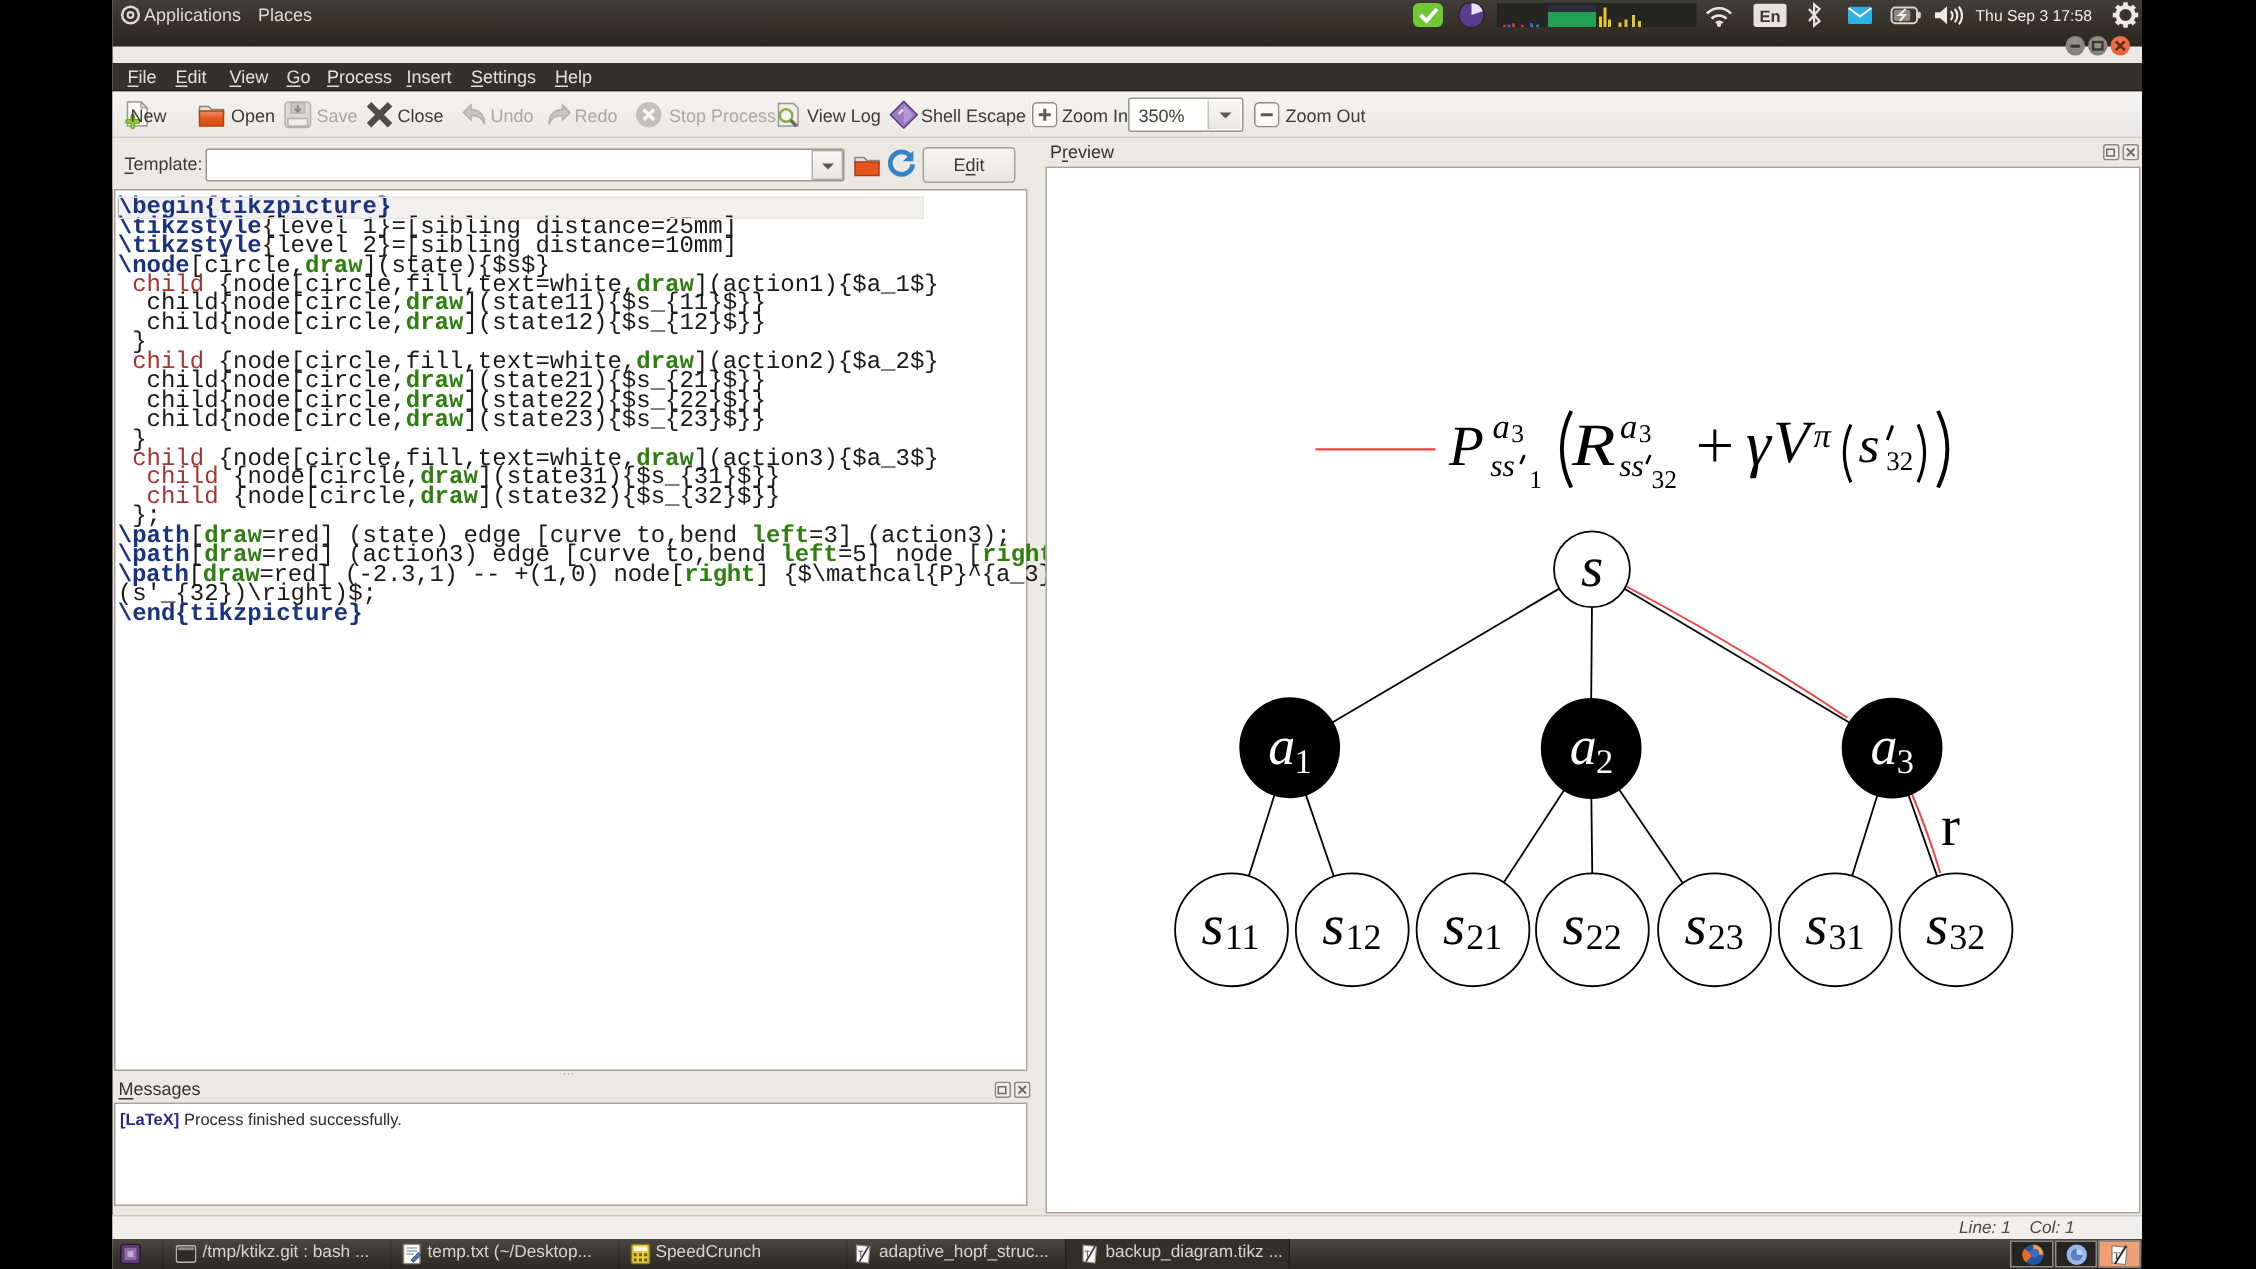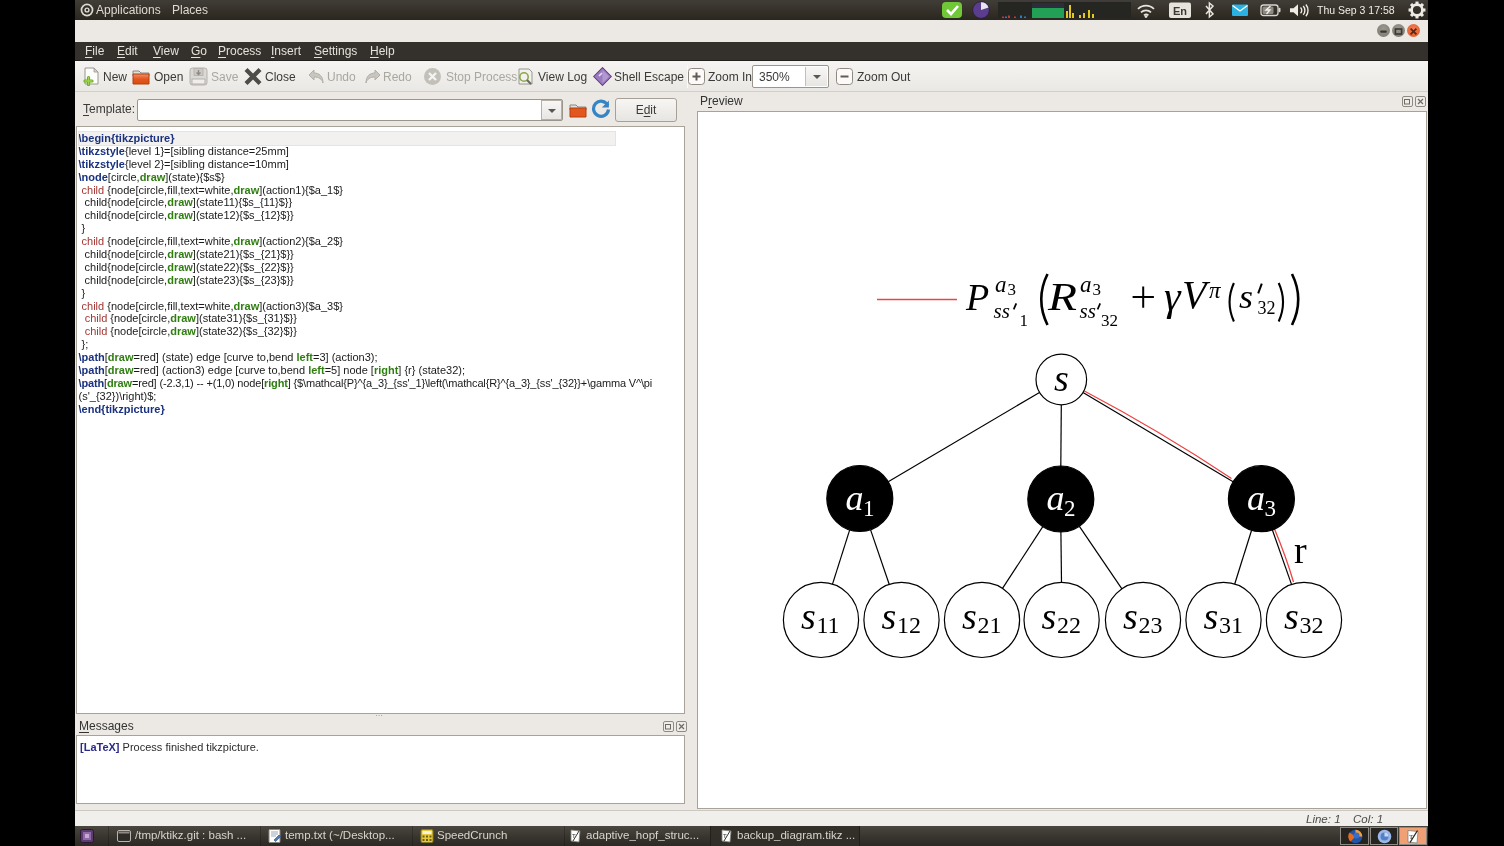--- a/index.html
+++ b/index.html
@@ -1,39 +1,39 @@
 <!DOCTYPE html>
 <html><head><meta charset="utf-8">
 <style>
 html,body{margin:0;padding:0;background:#000;width:1504px;height:846px;overflow:hidden;}
 *{box-sizing:border-box;}
 #screen{position:absolute;left:75px;top:0;width:1353px;height:846px;background:#ece9e5;font-family:"Liberation Sans",sans-serif;}
 .abs{position:absolute;}
 
-#toppanel{position:absolute;left:0;top:0;width:1353px;height:20px;background:linear-gradient(180deg,#403c37 0%,#343028 60%,#292621 100%);color:#dfdbd3;font-size:12px;}
+#toppanel{position:absolute;left:0;top:0;width:1353px;height:31px;background:linear-gradient(180deg,#403c37 0%,#343028 60%,#292621 100%);color:#dfdbd3;font-size:12px;}
 #toppanel .mtxt{position:absolute;top:3px;}
 
 #titlebar{position:absolute;left:0;top:20px;width:1353px;height:22px;background:linear-gradient(180deg,#45423d,#37342f);color:#fff;}
 #titlebar .t{position:absolute;left:18px;top:4px;font-size:12.5px;font-weight:bold;color:#f2f0ec;}
 .winbtn{position:absolute;top:24px;width:13px;height:13px;border-radius:50%;}
 
 #menubar{position:absolute;left:0;top:42px;width:1353px;height:19px;background:#34312d;color:#e4e1da;font-size:12px;border-bottom:1px solid #211f1c;}
 #menubar > span{position:absolute;top:2px;}
 .mn{text-decoration:underline;text-underline-offset:2px;}
 
 #toolbar{position:absolute;left:0;top:61px;width:1353px;height:31px;background:linear-gradient(180deg,#f5f4f2,#eae8e4);border-bottom:1px solid #d2cfc9;font-size:12px;color:#3a3a38;}
 #toolbar .lbl{position:absolute;top:9px;}
 #toolbar .dis{color:#aaa7a1;}
 
 #temprow{position:absolute;left:0;top:92px;width:1353px;height:34px;background:#ece9e5;font-size:12px;color:#3a3a38;}
 
 .whitebox{position:absolute;background:#fff;border:1px solid #a8a299;}
 .dockhead{position:absolute;font-size:12px;color:#333;}
 
-#code{position:absolute;left:3.5px;top:132px;width:536px;font-size:11px;line-height:12.9px;color:#1a1a1a;white-space:pre;letter-spacing:0px;}
+#code{position:absolute;left:3.5px;top:132px;width:536px;font-size:16px;line-height:12.9px;color:#1a1a1a;white-space:pre;letter-spacing:0px;font-family:Liberation Mono, monospace;}
 #code div{height:12.9px;}
 .kw{color:#1a327f;font-weight:bold;}
 .gr{color:#2f7e10;font-weight:bold;}
 .rd{color:#a33632;}
 .curline{background:#f2f1ef;outline:1px solid #e6e4e0;}
 
 #statusbar{position:absolute;left:0;top:810px;width:1353px;height:16px;background:#f1efec;border-top:1px solid #cbc7c1;font-size:11.5px;color:#4a4a48;font-style:italic;}
 
 #taskbar{position:absolute;left:0;top:826px;width:1353px;height:20px;background:linear-gradient(180deg,#4a4741 0%,#38352f 55%,#2c2925 100%);color:#d8d4cc;font-size:11.5px;padding-left:44px;}
 #taskbar .tb{position:absolute;top:3px;}
@@ -150,21 +150,21 @@
     <span style="left:295px;"><span class="mn">H</span>elp</span>
   </div>
 
   <div id="toolbar">
     <svg class="abs" style="left:8px;top:6px;" width="18" height="19" viewBox="0 0 18 19">
       <path d="M2 1 h9 l4 4 v12 h-13 z" fill="#fdfdfc" stroke="#9a968e" stroke-width="1"></path>
       <path d="M11 1 l4 4 h-4 z" fill="#d8d4cc" stroke="#9a968e" stroke-width="0.8"></path>
       <path d="M5.5 10.5 v7 M2 14 h7" stroke="#6aa81e" stroke-width="3.2" stroke-linecap="round"></path>
       <path d="M5.5 10.5 v7 M2 14 h7" stroke="#9ed44e" stroke-width="1.4" stroke-linecap="round"></path>
     </svg>
-    <span class="lbl" style="left:28px;text-align:center;">New</span>
+    <span class="lbl" style="left:12px;text-align:center;">New</span>
     <svg class="abs" style="left:57px;top:6px;" width="19" height="19" viewBox="0 0 19 19">
       <path d="M1 4 h6 l2 2 h8 v3 h-16 z" fill="#e0e0de" stroke="#8a867e" stroke-width="1"></path>
       <path d="M1 17 L1 7 h16 l0 10 z" fill="url(#gof)" stroke="#b0400f"></path>
       <defs>
           <linearGradient id="gof" x1="0" y1="0" x2="0" y2="1">
             <stop offset="0" stop-color="#f0926a"></stop>
             <stop offset="0.5" stop-color="#e4561f"></stop>
             <stop offset="1" stop-color="#d94c12"></stop>
           </linearGradient>
         </defs>
@@ -255,21 +255,21 @@
   <div class="abs" style="left:300px;top:714px;width:12px;height:4px;color:#9a968e;font-size:8px;line-height:3px;">···</div>
 
   <div class="dockhead" style="left:4px;top:719px;"><span class="mn">M</span>essages</div>
   <svg class="abs" style="left:588px;top:721px;" width="24" height="11" viewBox="0 0 24 11">
     <rect x="0.5" y="0.5" width="10" height="10" rx="1.5" fill="#edece9" stroke="#8e8a82"></rect>
     <rect x="2.5" y="3.5" width="5" height="4.5" fill="none" stroke="#6e6a62"></rect>
     <rect x="13.5" y="0.5" width="10" height="10" rx="1.5" fill="#edece9" stroke="#8e8a82"></rect>
     <path d="M16 3 l5 5 M21 3 l-5 5" stroke="#6e6a62" stroke-width="1.2"></path>
   </svg>
   <div class="whitebox" style="left:1px;top:735px;width:609px;height:69px;"></div>
-  <div class="abs" style="left:5px;top:741px;font-size:11px;"><span style="color:#2a2a8c;font-weight:bold;margin-top:16px;">[LaTeX]</span> <span style="color:#2b2b2b;">Process finished tikzpicture.</span></div>
+  <div class="abs" style="left:5px;top:741px;font-size:11px;"><span style="color:#2a2a8c;font-weight:bold;margin-top:16px;">[LaTeX]</span> <span style="color:#2b2b2b;">Process finished successfully.</span></div>
 
   <div class="dockhead" style="left:625px;top:94px;">P<span class="mn">r</span>eview</div>
   <svg class="abs" style="left:1327px;top:96px;" width="24" height="11" viewBox="0 0 24 11">
     <rect x="0.5" y="0.5" width="10" height="10" rx="1.5" fill="#edece9" stroke="#8e8a82"></rect>
     <rect x="2.5" y="3.5" width="5" height="4.5" fill="none" stroke="#6e6a62"></rect>
     <rect x="13.5" y="0.5" width="10" height="10" rx="1.5" fill="#edece9" stroke="#8e8a82"></rect>
     <path d="M16 3 l5 5 M21 3 l-5 5" stroke="#6e6a62" stroke-width="1.2"></path>
   </svg>
   <div class="whitebox" style="left:622px;top:111px;width:730px;height:698px;"></div>
   <svg id="preview" class="abs" style="left:623px;top:112px;" width="728" height="696" viewBox="698 112 728 696">

